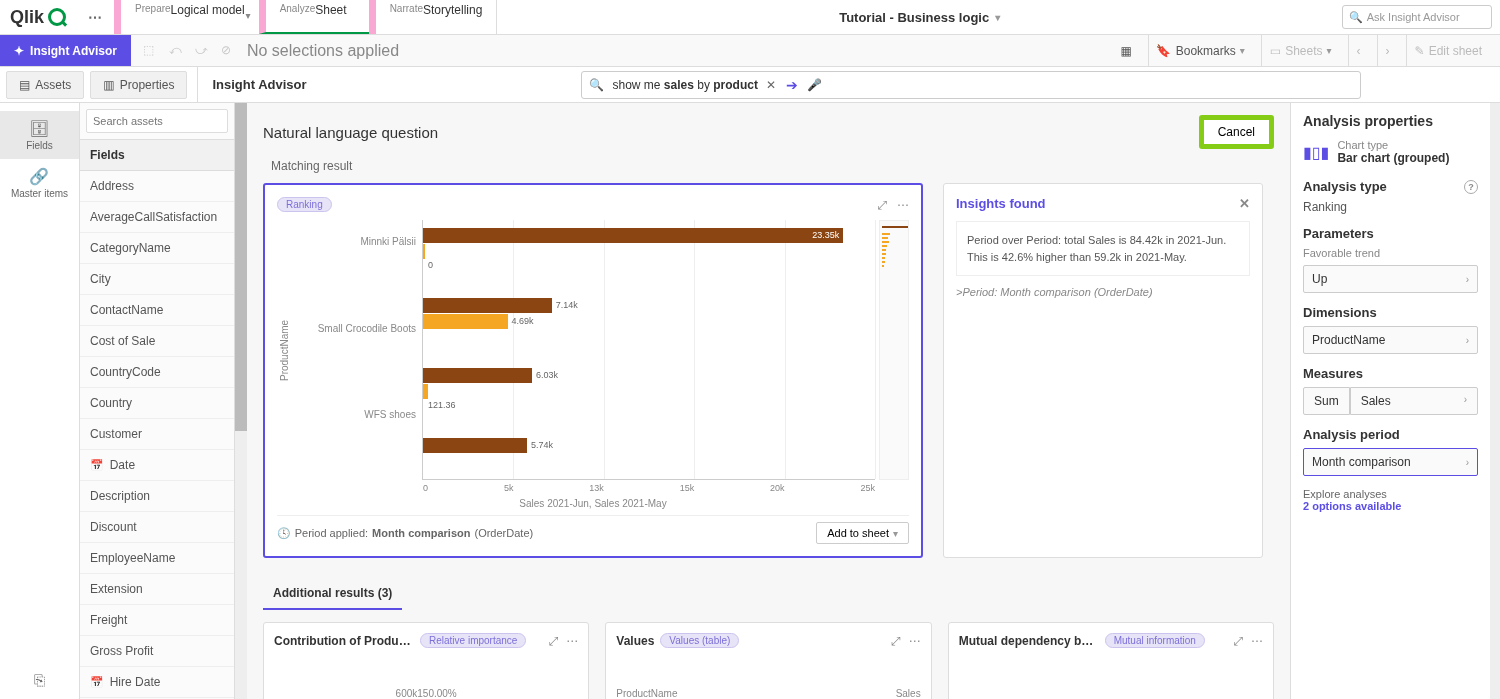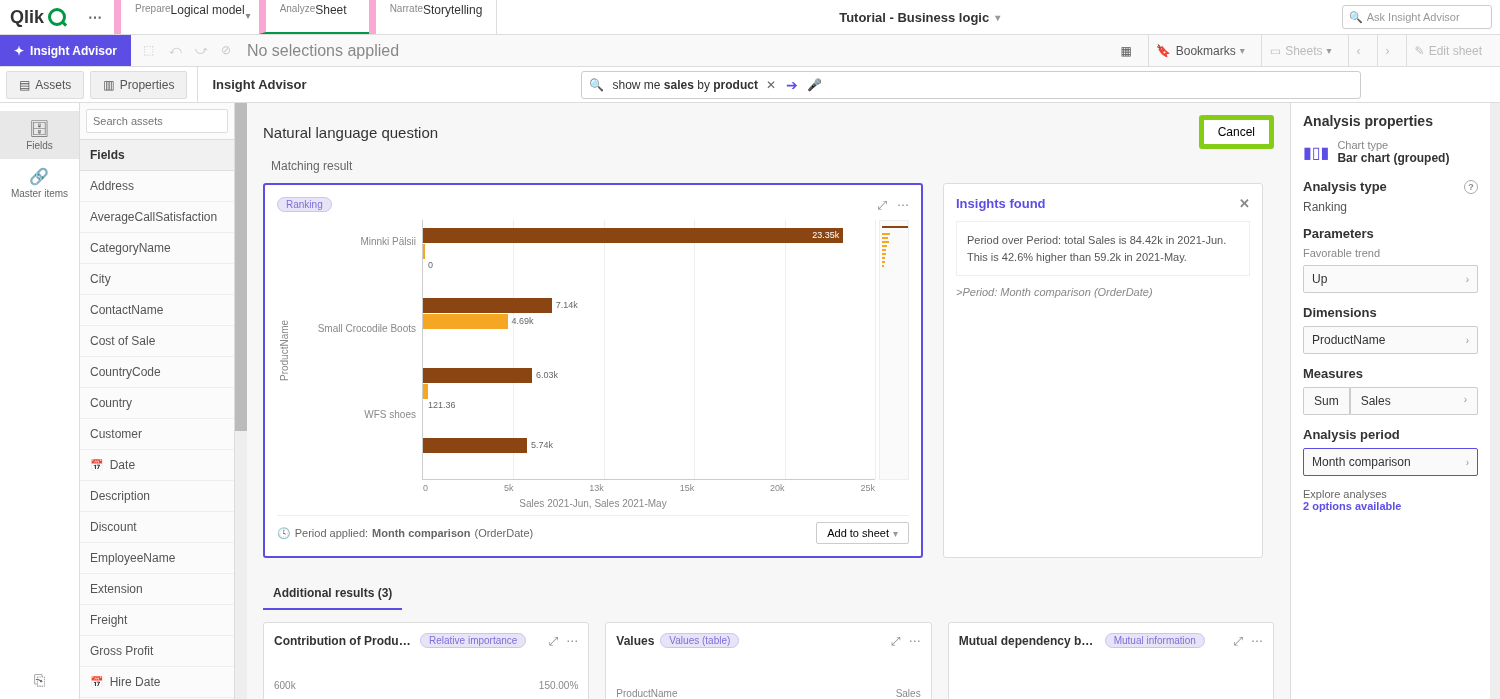--- a/index.html
+++ b/index.html
@@ -399,21 +399,21 @@
       <div class="additional-row" id="additional-row">
           <div class="mini-card">
             <div class="mini-card-header">
               <span class="mini-title">Contribution of Product...</span>
               <span class="pill">Relative importance</span>
               <div style="margin-left:auto;display:flex;gap:8px;color:#888">
                 <span>⤢</span>
                 <span>⋯</span>
               </div>
             </div>
-            <div style="display:flex;justify-content:space-between;font-size:10px;color:#888;margin-top:32px">
+            <div style="display:flex;justify-content:center;font-size:10px;color:#888;margin-top:40px">
               <span>600k</span>
               <span>150.00%</span>
             </div>
           </div>
           <div class="mini-card">
             <div class="mini-card-header">
               <span class="mini-title">Values</span>
               <span class="pill">Values (table)</span>
               <div style="margin-left:auto;display:flex;gap:8px;color:#888">
                 <span>⤢</span>

